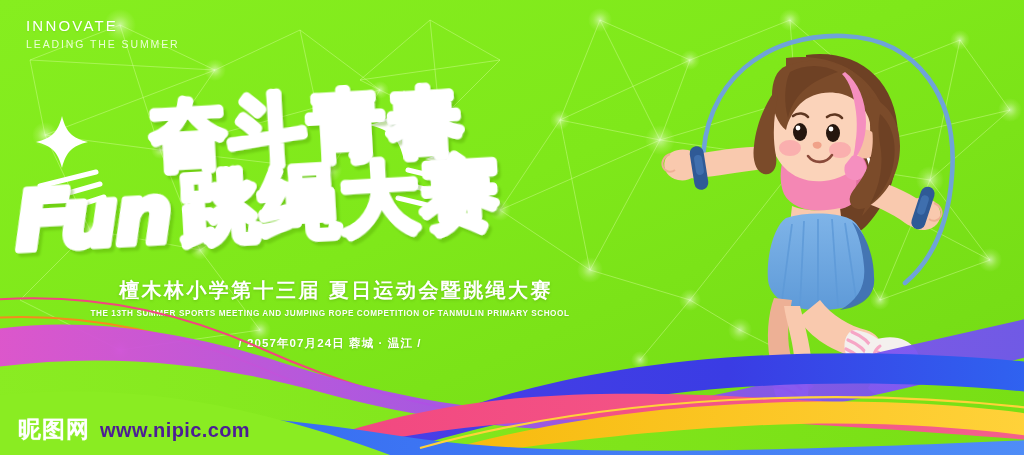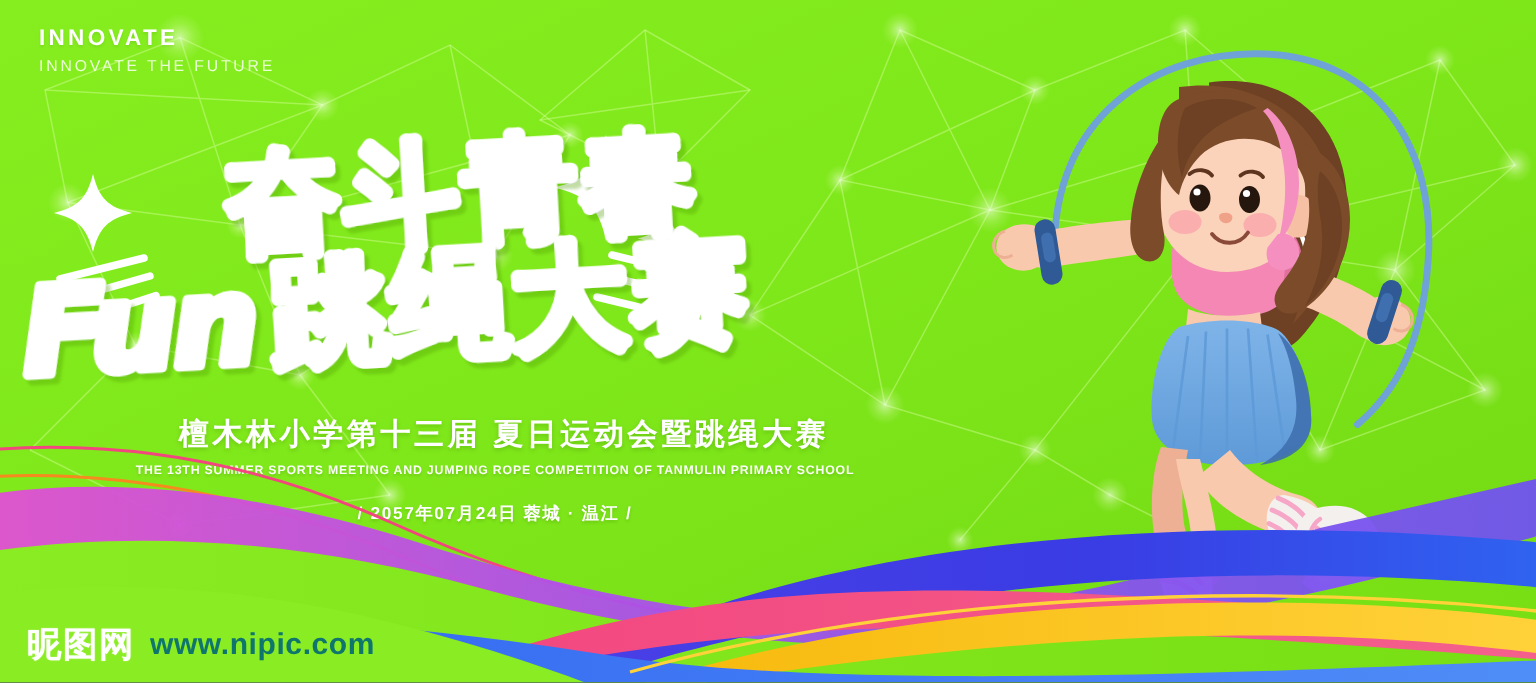--- a/index.html
+++ b/index.html
@@ -8,21 +8,21 @@
     position:relative; width:1024px; height:455px; overflow:hidden;
     font-family:"Liberation Sans", sans-serif;
     background:#7ee81a;
   }
   .layer { position:absolute; inset:0; }
   svg.layer { display:block; }
 
   
   .brand { position:absolute; left:26px; top:18px; z-index:40; }
   .brand-title {
-    color:#ffffff; font-size:15px; font-weight:bold; letter-spacing:2.2px;
+    color:#ffffff; font-size:15px; font-weight:normal; letter-spacing:2.2px;
     line-height:1; text-shadow:0 1px 2px rgba(0,0,0,.08);
   }
   .brand-sub {
     color:#f0ffe0; font-size:10.5px; letter-spacing:1.9px; margin-top:6px;
     line-height:1; opacity:.95;
   }
 
   
   .headline { position:absolute; left:0; top:58px; width:640px; height:200px; z-index:30; }
   .hl-svg { width:100%; height:100%; display:block; overflow:visible; }
@@ -43,21 +43,21 @@
     margin-top:20px; line-height:1;
     text-shadow:0 1px 2px rgba(60,120,0,.25);
   }
 
   
   .wm { position:absolute; left:18px; bottom:14px; z-index:60; display:flex; align-items:center; gap:10px; }
   .wm-cn {
     color:#ffffff; font-size:23px; font-weight:bold; letter-spacing:1px; line-height:1;
     -webkit-text-stroke:0px; text-shadow:0 0 1px rgba(255,255,255,.6);
   }
-  .wm-url { color:#0f766e; font-size:20px; font-weight:bold; letter-spacing:.4px; line-height:1; }
+  .wm-url { color:#4c1d95; font-size:20px; font-weight:bold; letter-spacing:.4px; line-height:1; }
 
   .idbadge {
     position:absolute; right:0px; bottom:14px; z-index:60;
     background:rgba(42,52,120,.55); color:#e9e9ef;
     font-size:12.5px; letter-spacing:.2px; padding:4px 9px 5px 9px;
     line-height:1.1; white-space:nowrap;
   }
 </style>
 </head>
 <body>
@@ -315,21 +315,21 @@
 
     <path d="M-10,418 C120,404 260,414 400,436 C520,455 700,455 1030,440 L1030,470 L-10,470 Z" fill="url(#wLightBlue)"></path>
 
     <path d="M-10,396 C70,386 160,392 240,410 C300,424 350,440 390,455 L-10,455 Z" fill="#8aec22"></path>
 
     <path d="M420,448 C520,420 640,402 780,398 C880,395 960,400 1030,408" fill="none" stroke="#ffd23a" stroke-width="2.2"></path>
   </svg>
 
   <div class="brand">
     <div class="brand-title">INNOVATE</div>
-    <div class="brand-sub">INNOVATE THE FUTURE</div>
+    <div class="brand-sub">LEADING THE SUMMER</div>
   </div>
 
   <div class="headline">
     <svg class="hl-svg" viewBox="0 0 640 200" preserveAspectRatio="xMidYMid meet">
       <defs>
         <filter id="hlShadow" x="-20%" y="-20%" width="150%" height="150%">
           <feDropShadow dx="3" dy="4" stdDeviation="1" flood-color="#4f9c08" flood-opacity=".35"></feDropShadow>
         </filter>
       </defs>
 

